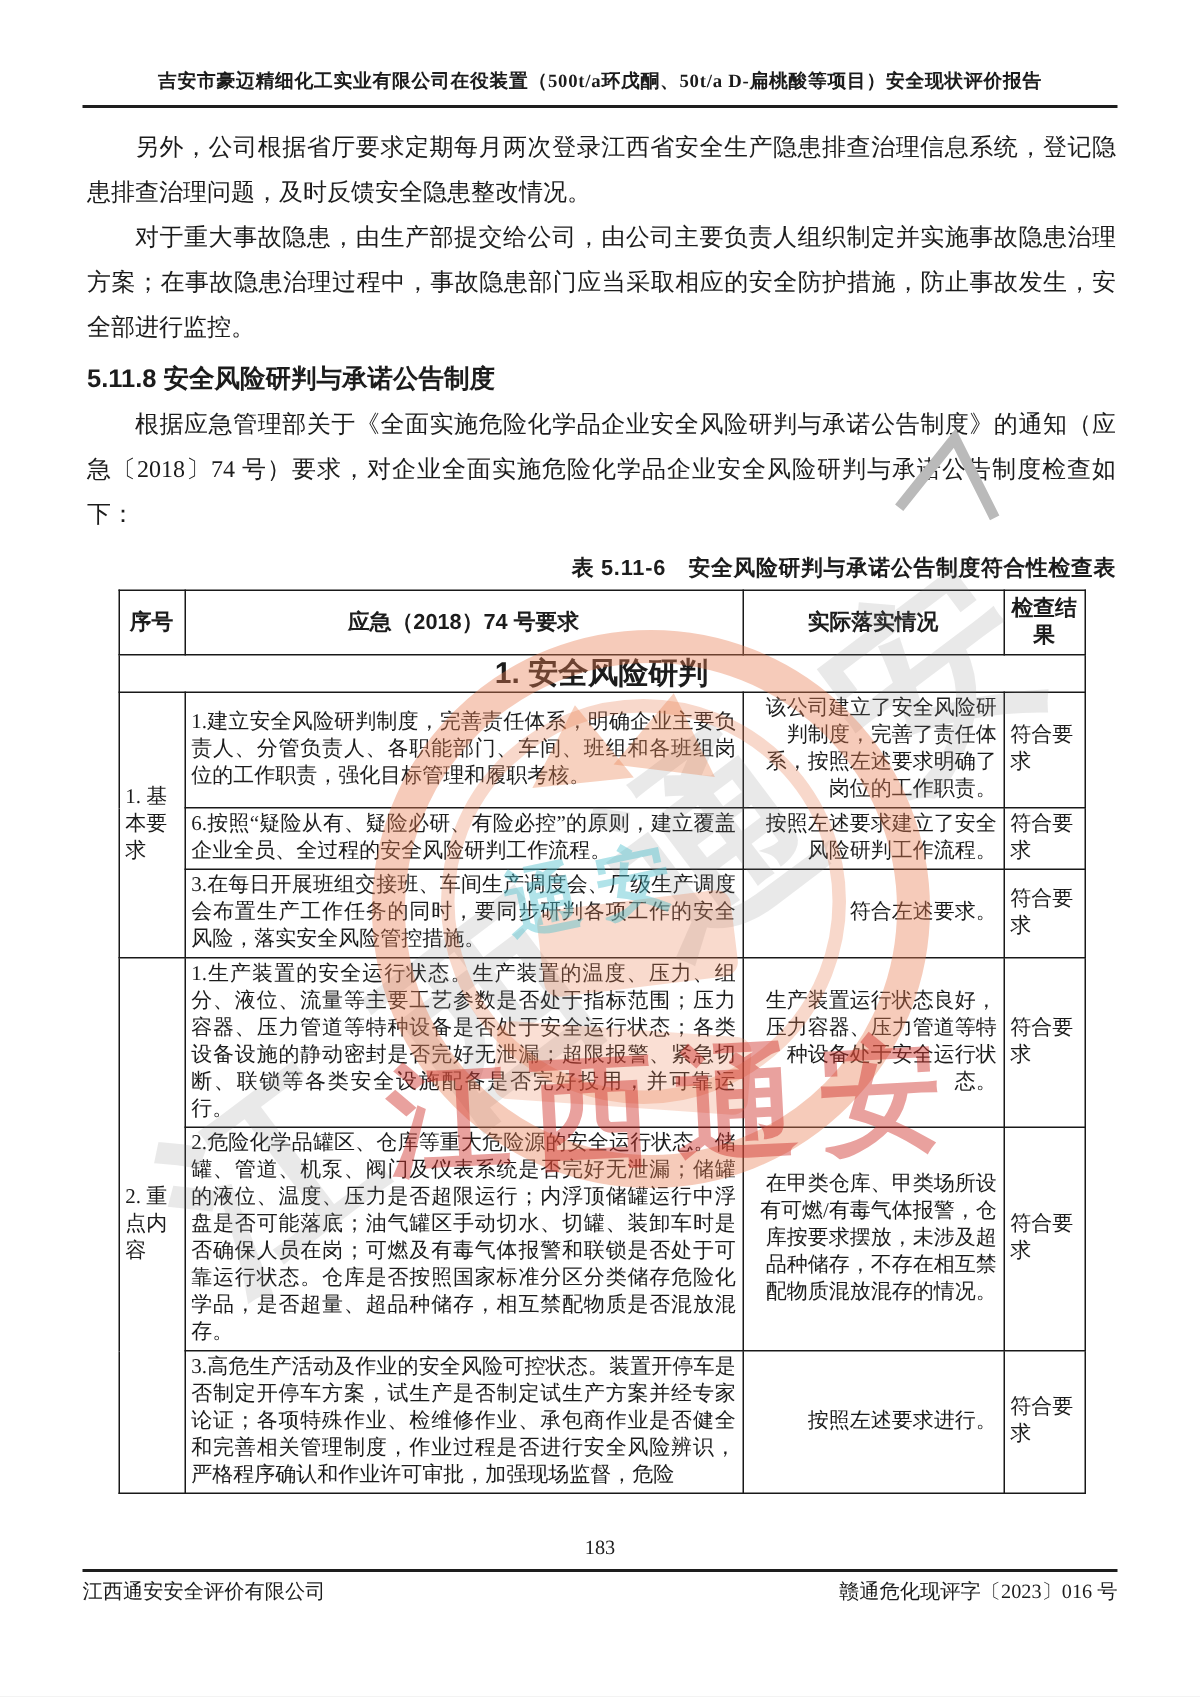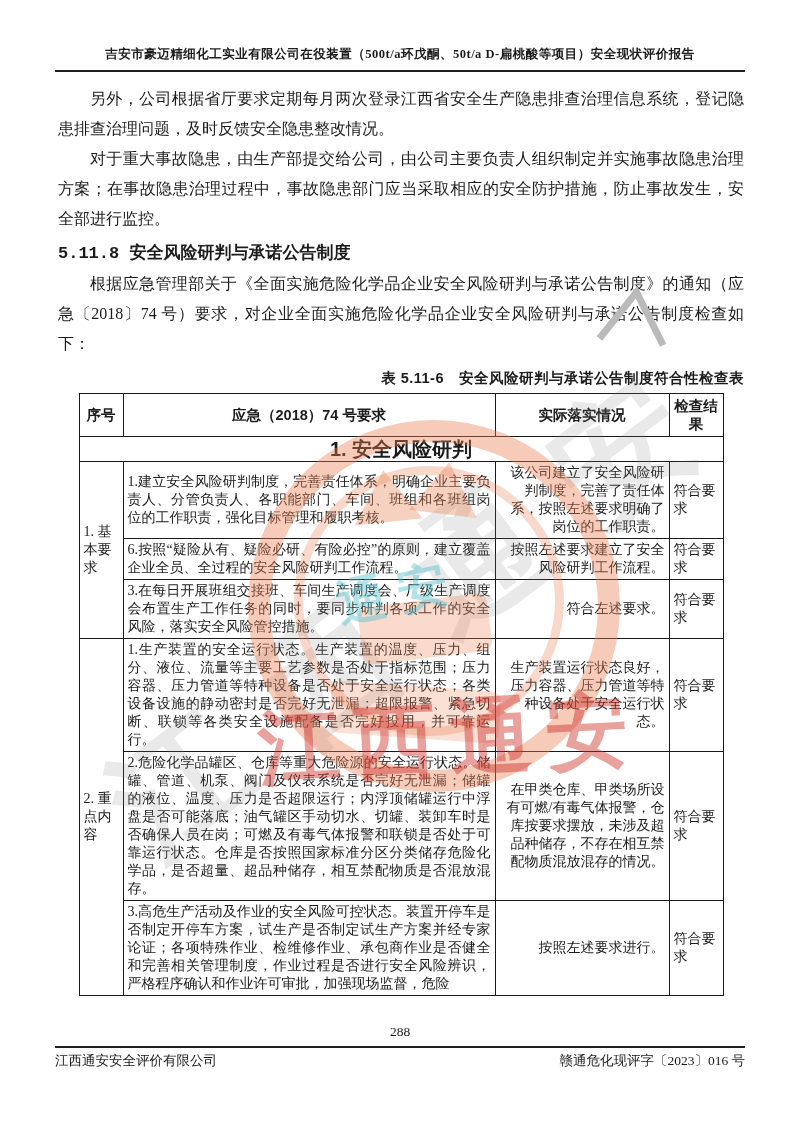--- a/index.html
+++ b/index.html
@@ -11,21 +11,21 @@
   .doc-header{
     position:absolute;top:46px;left:55px;right:55px;text-align:center;
     font-size:12.5px;font-weight:bold;letter-spacing:.5px;
     padding-bottom:7px;border-bottom:2.5px solid #1e1e1e;
   }
   
   .content{position:absolute;top:84px;left:58px;width:686px;}
   .content p{margin:0;font-size:16px;line-height:30px;text-align:justify;}
   .indent{text-indent:2em;}
   .section-heading{
-    font-family:Liberation Mono, monospace;
+    font-family:Liberation Sans, sans-serif;
     font-size:17px;font-weight:bold;margin:7px 0 5px;
   }
   .table-caption{
     text-align:right;font-family:"Liberation Sans","DejaVu Sans",sans-serif;
     font-weight:bold;font-size:14.5px;margin:10px 0 5px;letter-spacing:.5px;
   }
   
   table.check{border-collapse:collapse;table-layout:fixed;width:644px;margin:0 auto;}
   table.check th,table.check td{
     border:1.6px solid #191919;padding:2px 4px;vertical-align:middle;
@@ -137,21 +137,21 @@
       </tr>
       <tr>
         <td class="cell-req">3.高危生产活动及作业的安全风险可控状态。装置开停车是否制定开停车方案，试生产是否制定试生产方案并经专家论证；各项特殊作业、检维修作业、承包商作业是否健全和完善相关管理制度，作业过程是否进行安全风险辨识，严格程序确认和作业许可审批，加强现场监督，危险</td>
         <td class="cell-impl">按照左述要求进行。</td>
         <td class="cell-result">符合要求</td>
       </tr>
     </tbody>
       </table>
   </div>
 
-  <div class="page-num">288</div>
+  <div class="page-num">183</div>
   <div class="footer-rule"></div>
   <div class="footer-row">
     <span>江西通安安全评价有限公司</span>
     <span>赣通危化现评字〔2023〕016 号</span>
   </div>
 
   <div class="wm wm-gray-text">江西通安</div>
   <div class="wm wm-ring-outer"></div>
   <div class="wm wm-ring-inner"></div>
   <div class="wm wm-peak wm-peak1"></div>

